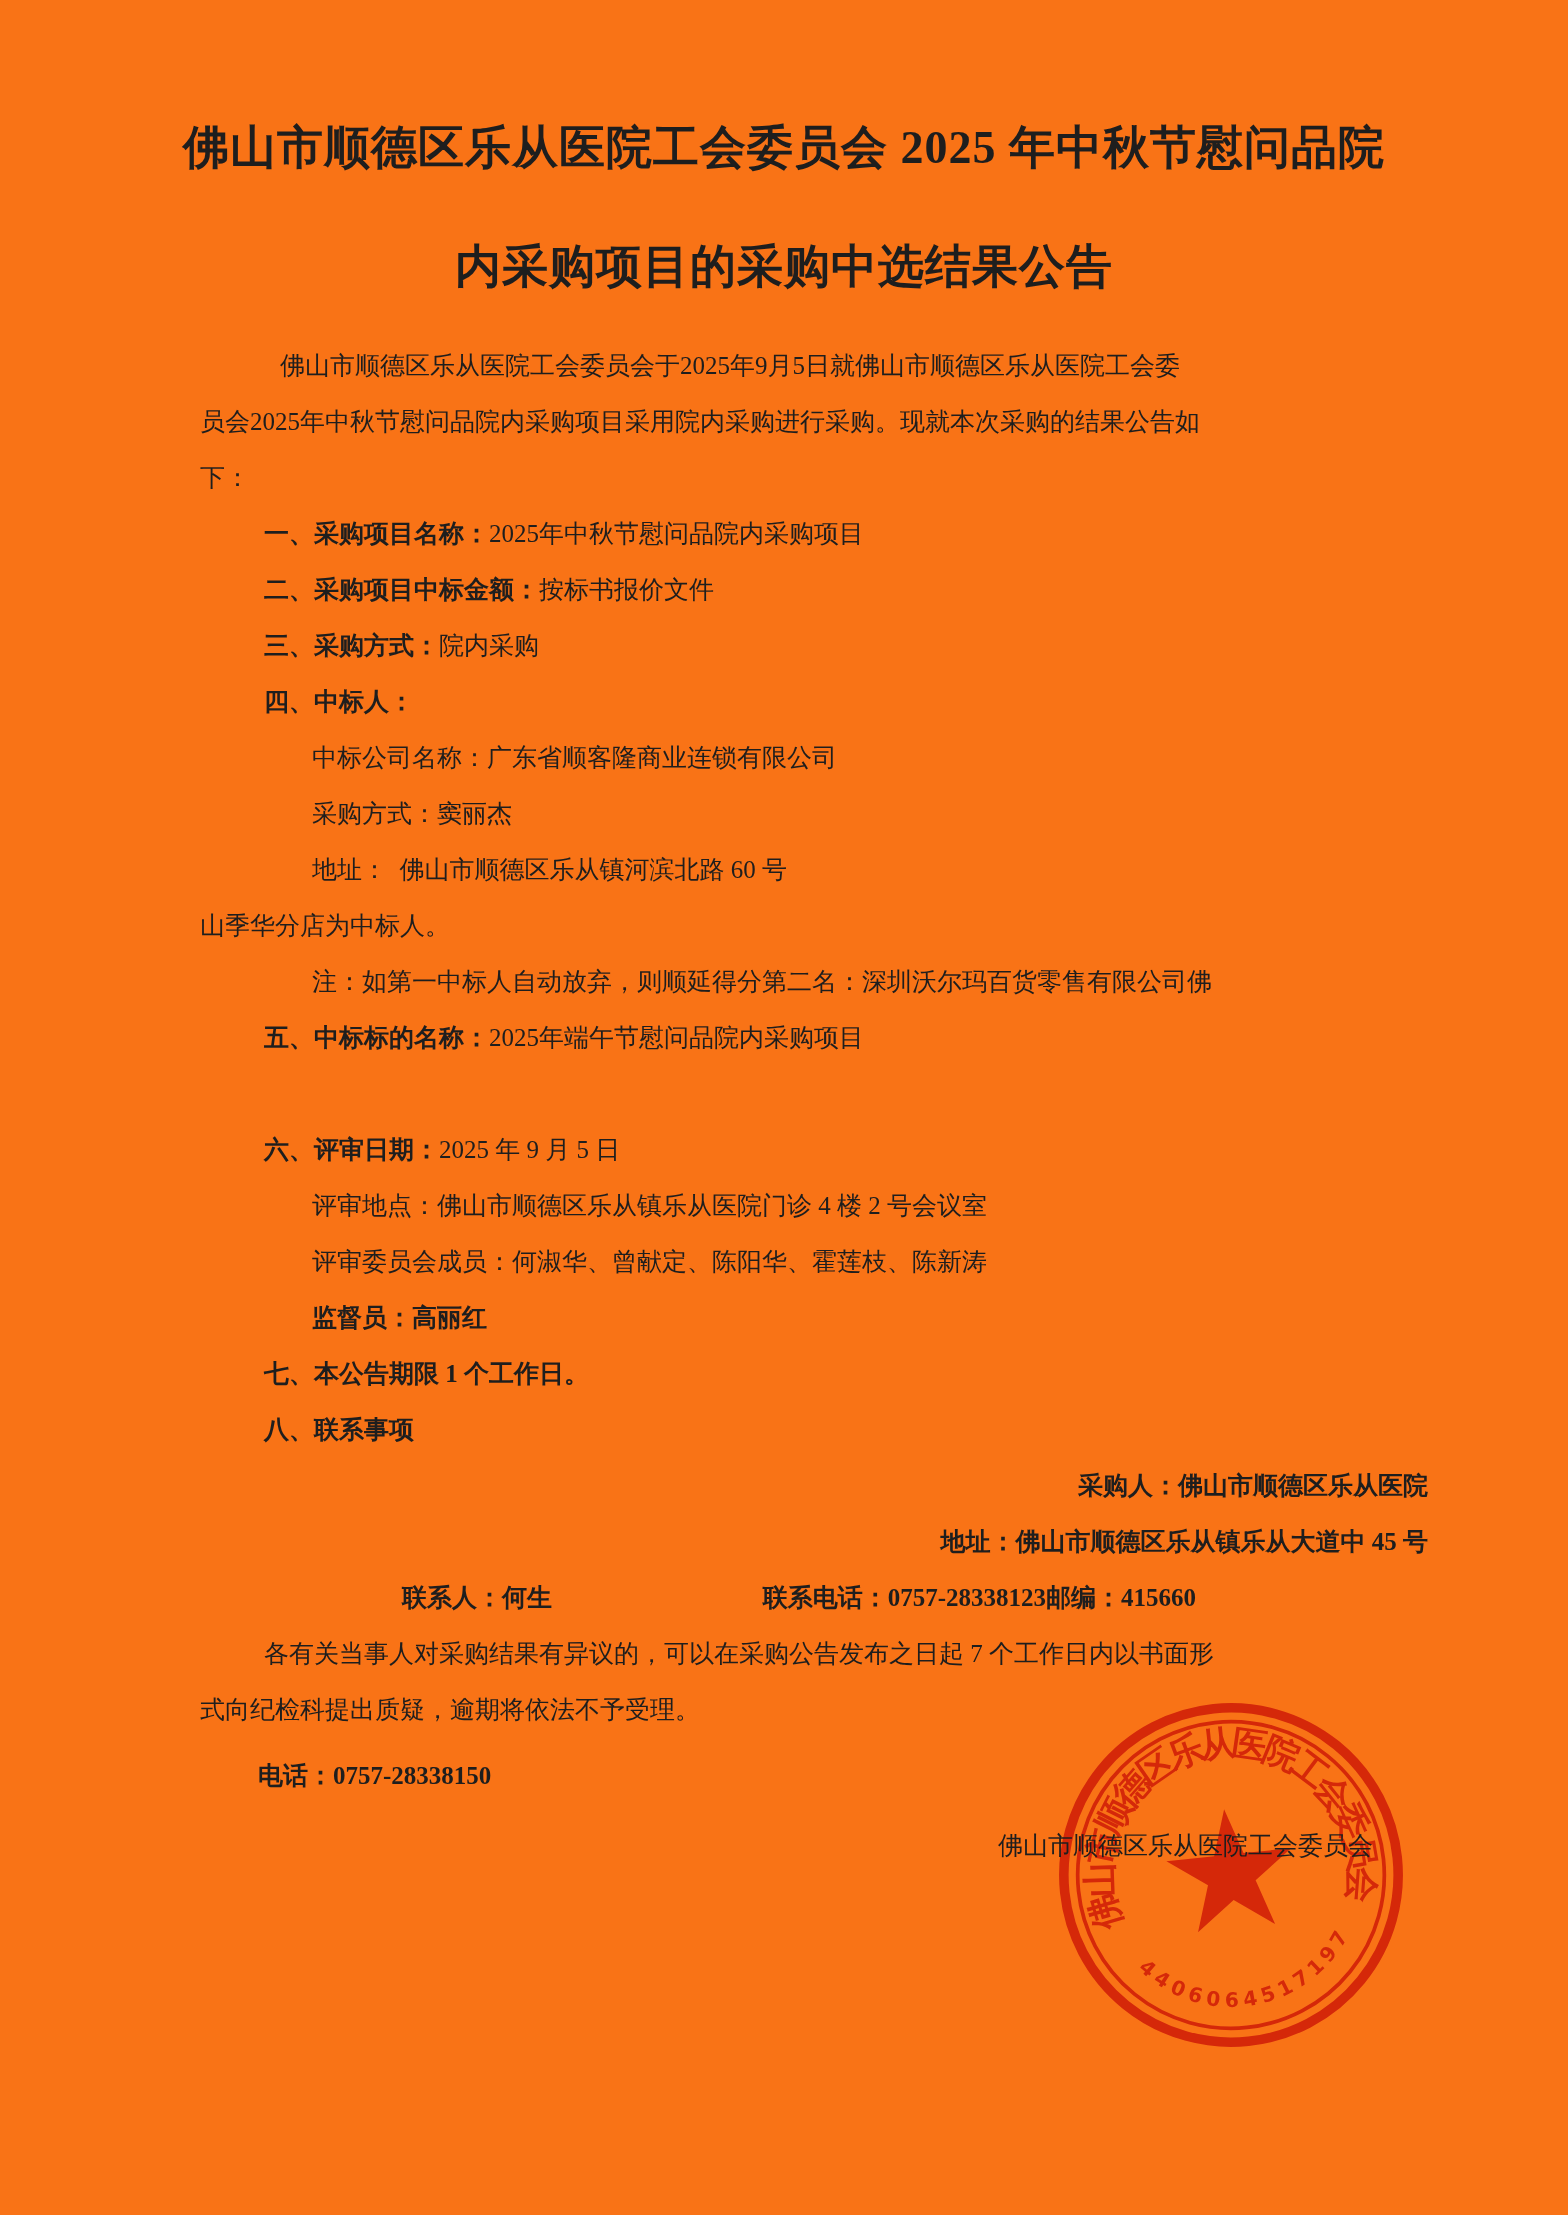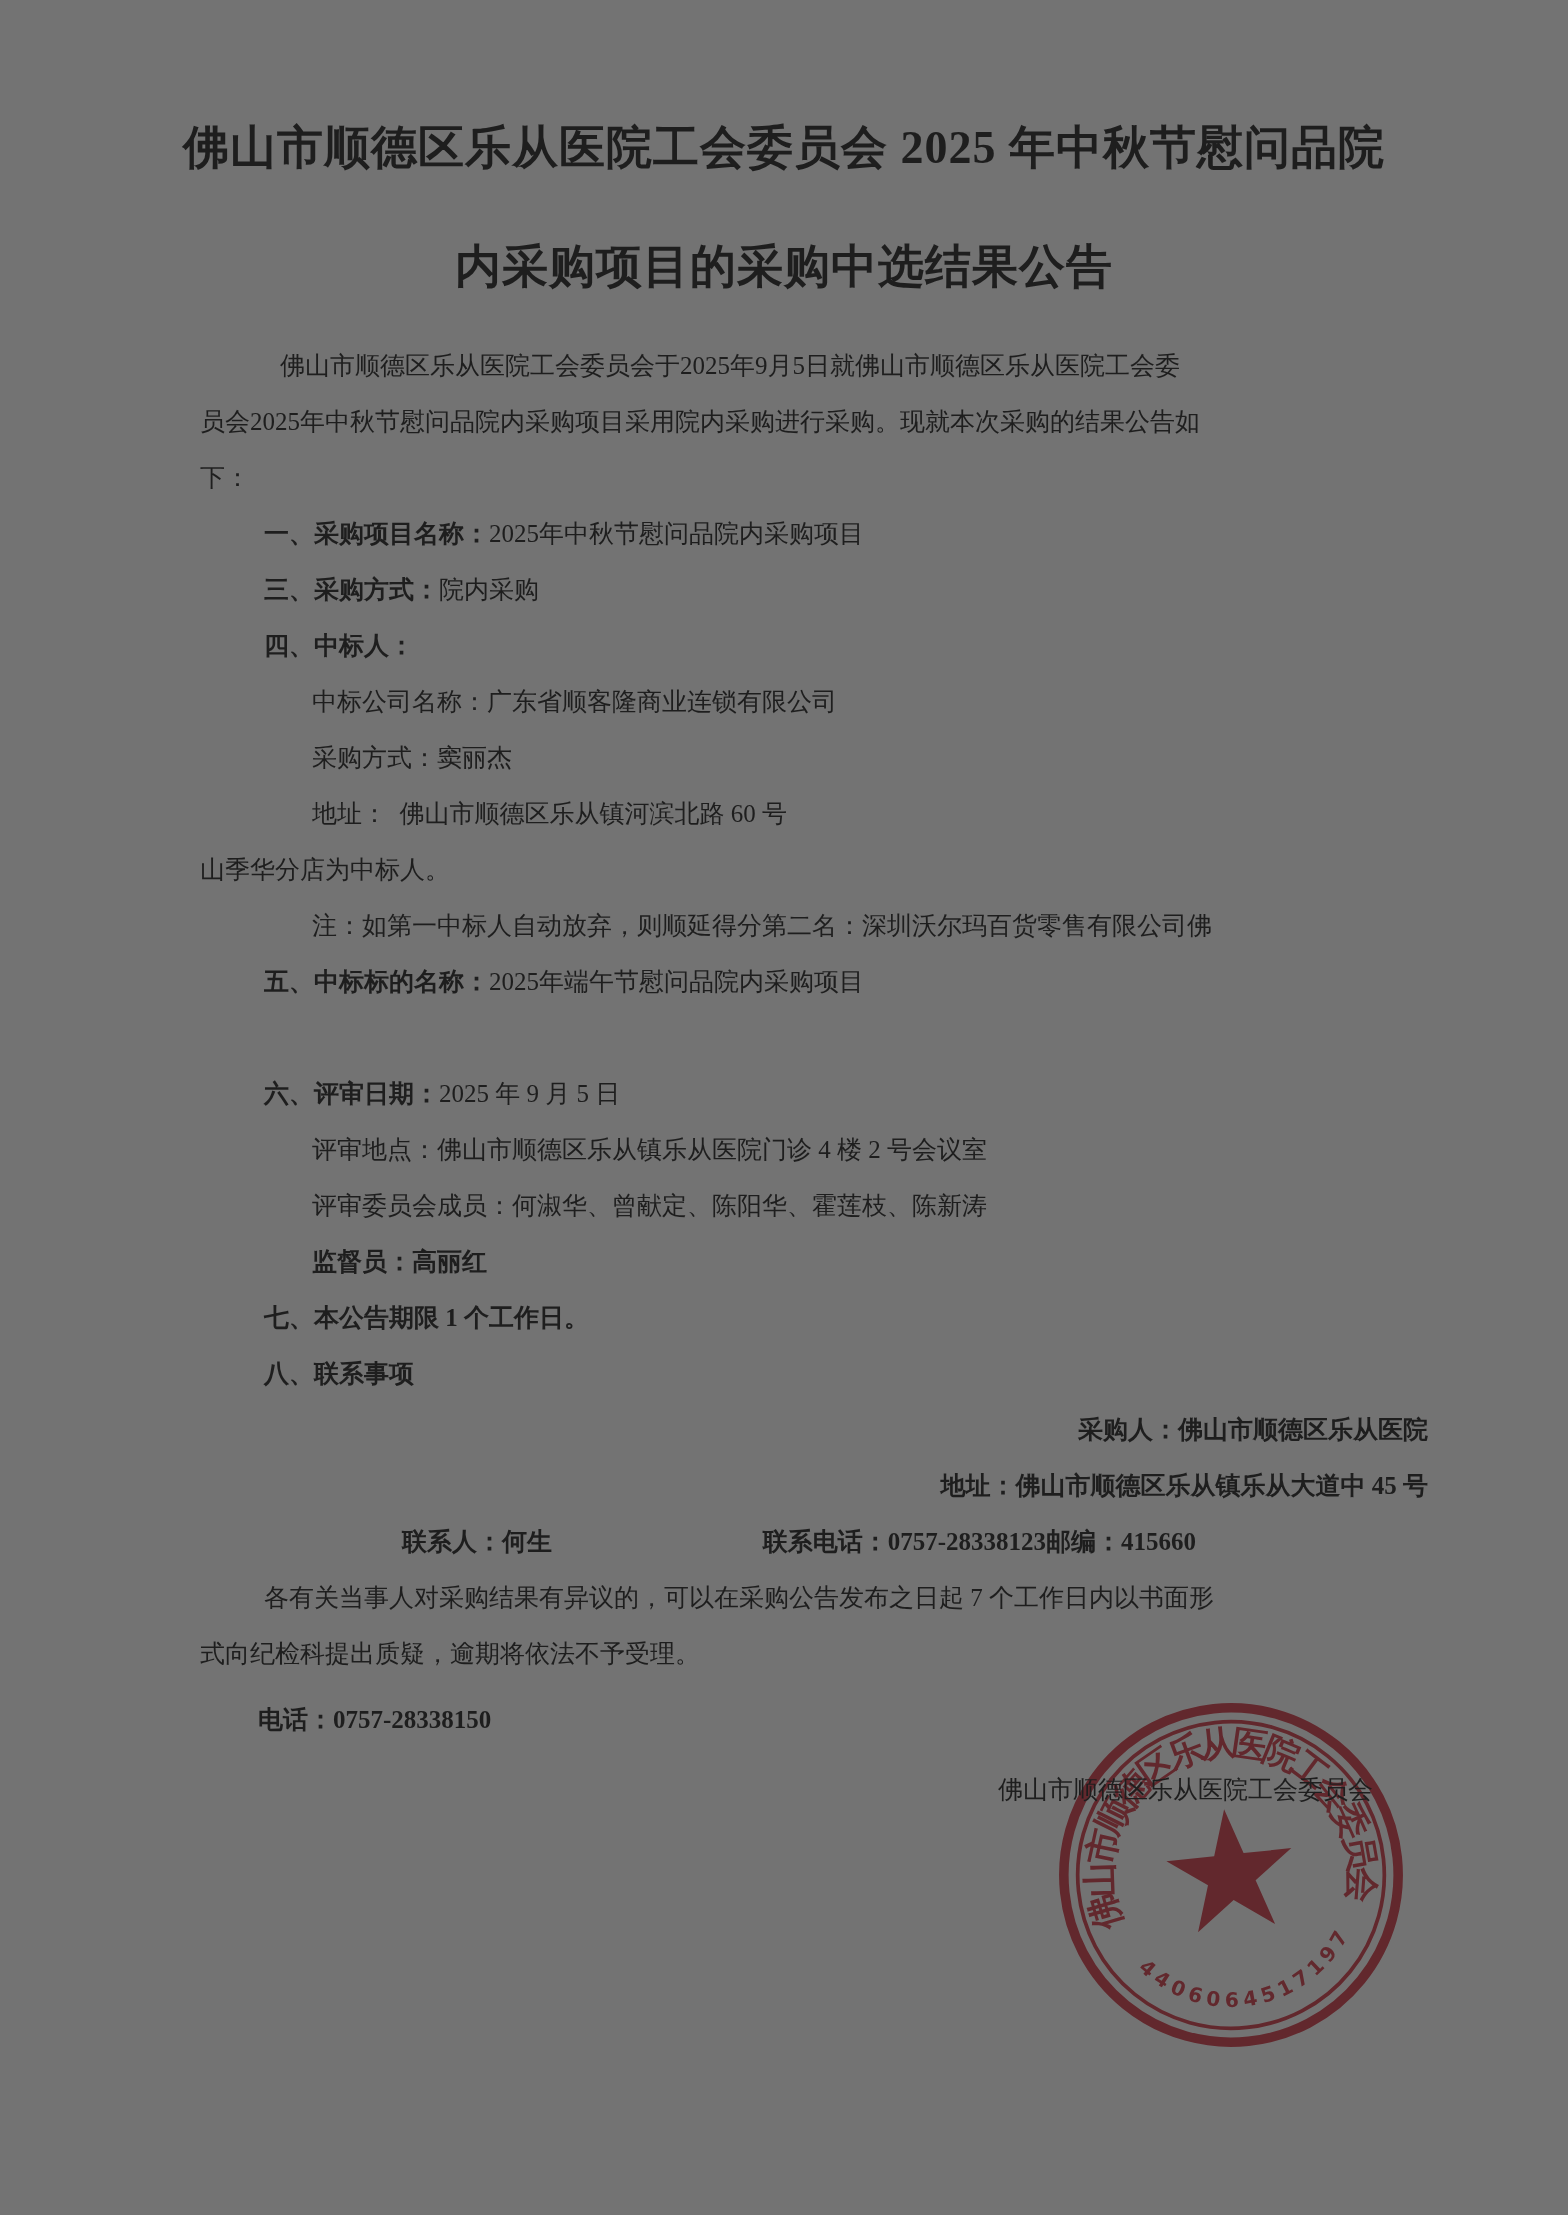--- a/index.html
+++ b/index.html
@@ -4,21 +4,21 @@
 <style>
   html,body{margin:0;padding:0;}
   body{
     width:1568px;height:2215px;
     background:#f2f2f0;
     font-family:"Liberation Serif","DejaVu Serif",serif;
   }
   .page{
     position:relative;
     width:1568px;height:2215px;
-    background:#737373;
+    background:#f97316;
     color:#1e1e1e;
     overflow:hidden;
   }
   .title{
     margin:88px 0 0 0;
     text-align:center;
     font-size:46px;
     font-weight:700;
     line-height:119px;
     letter-spacing:1px;
@@ -61,20 +61,21 @@
 
   <h1 class="title"><span>佛山市顺德区乐从医院工会委员会 2025 年中秋节慰问品院</span><br><span>内采购项目的采购中选结果公告</span></h1>
 
   <div class="body-text">
 
     <div class="line ind-first">佛山市顺德区乐从医院工会委员会于2025年9月5日就佛山市顺德区乐从医院工会委</div>
     <div class="line">员会2025年中秋节慰问品院内采购项目采用院内采购进行采购。现就本次采购的结果公告如</div>
     <div class="line">下：</div>
 
     <div class="line ind-item"><span class="b">一、采购项目名称：</span><span>2025年中秋节慰问品院内采购项目</span></div>
+    <div class="line ind-item"><span class="b">二、采购项目中标金额：</span><span>按标书报价文件</span></div>
     <div class="line ind-item"><span class="b">三、采购方式：</span><span>院内采购</span></div>
     <div class="line ind-item"><span class="b">四、中标人：</span></div>
 
     <div class="line ind-sub">中标公司名称：广东省顺客隆商业连锁有限公司</div>
     <div class="line ind-sub">采购方式：窦丽杰</div>
     <div class="line ind-sub">地址：  佛山市顺德区乐从镇河滨北路 60 号</div>
     <div class="line">山季华分店为中标人。</div>
     <div class="line ind-sub">注：如第一中标人自动放弃，则顺延得分第二名：深圳沃尔玛百货零售有限公司佛</div>
 
     <div class="line ind-item"><span class="b">五、中标标的名称：</span><span>2025年端午节慰问品院内采购项目</span></div>

